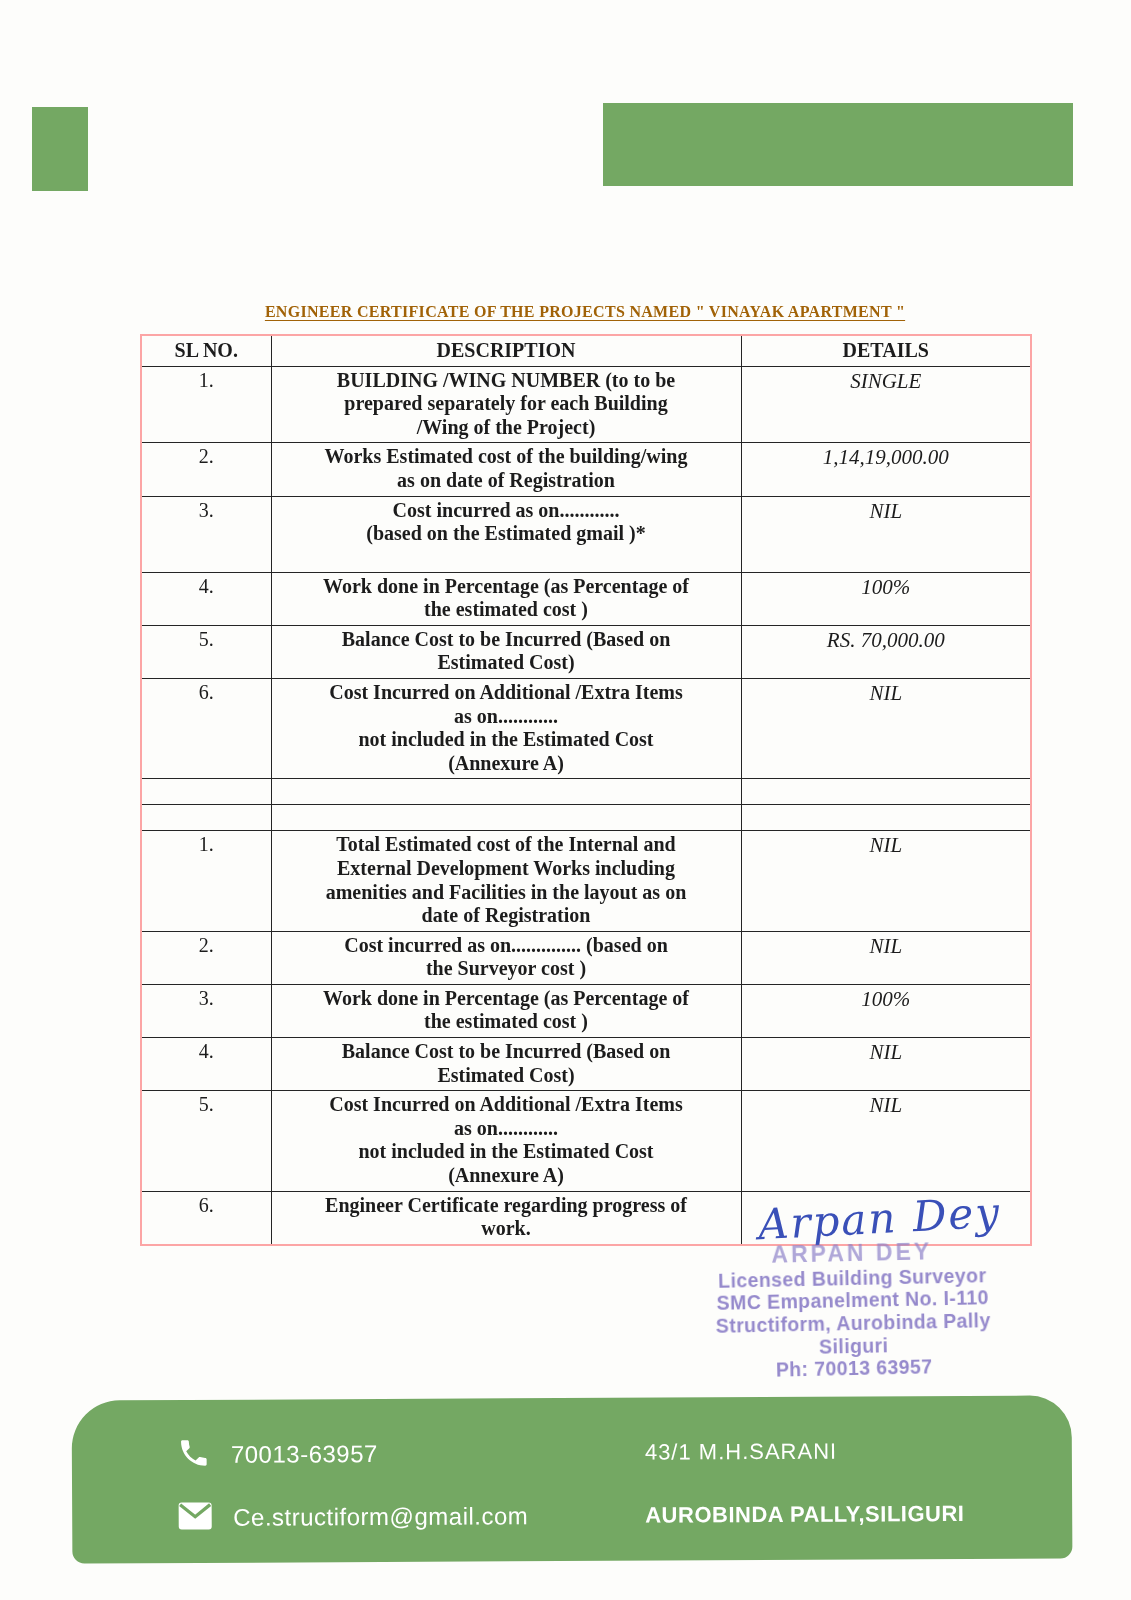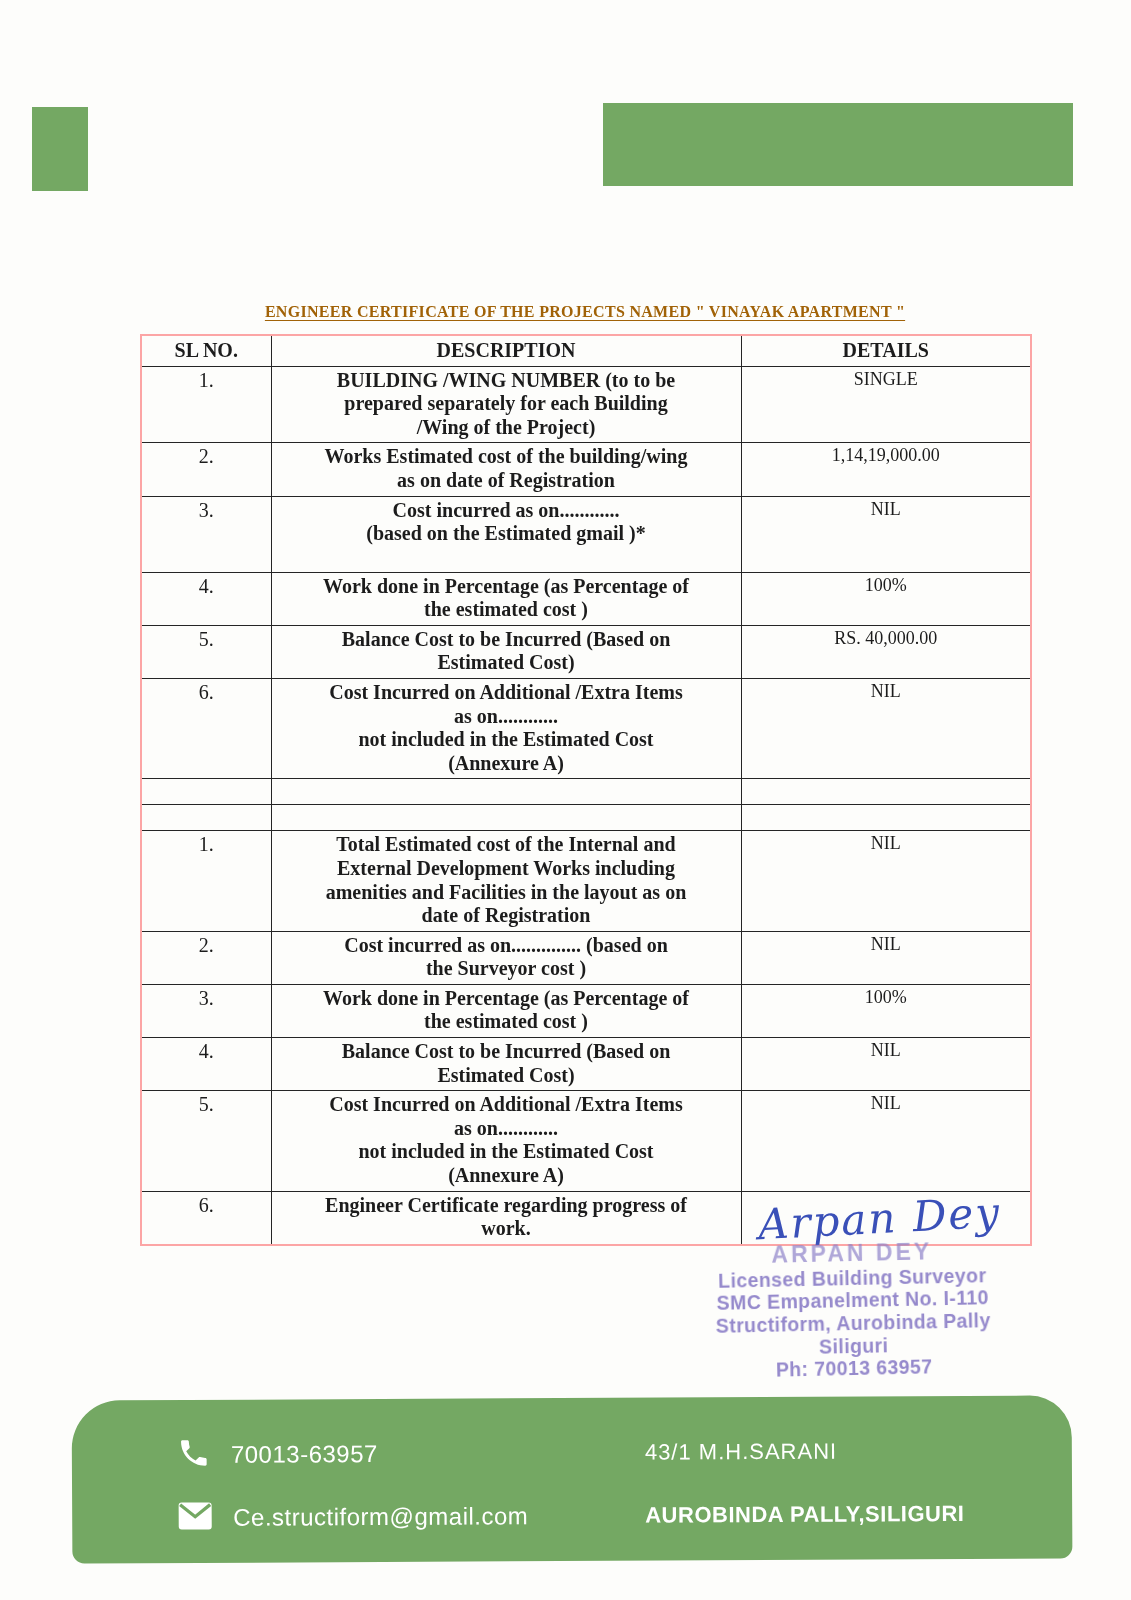--- a/index.html
+++ b/index.html
@@ -62,21 +62,21 @@
   .cert-table th, .cert-table td {
     border:1.6px solid #252525;
     text-align:center;
     vertical-align:top;
     font-size:20px;
     line-height:1.18;
     padding:2px 6px 3px;
   }
   .cert-table thead th { font-weight:bold; font-size:20px; padding:3px 4px; height:28px; }
   .cert-table td:nth-child(2) { white-space:pre-line;font-weight:bold; }
-  .cert-table td:nth-child(3) { font-size:18px; }
+  .cert-table td:nth-child(3) { font-size:21px;font-style:italic; }
 
   tbody tr:nth-child(1)  { height:70px; }
   tbody tr:nth-child(2)  { height:48px; }
   tbody tr:nth-child(3)  { height:76px; }
   tbody tr:nth-child(4)  { height:46px; }
   tbody tr:nth-child(5)  { height:47px; }
   tbody tr:nth-child(6)  { height:100px; }
   tbody tr:nth-child(7)  { height:26px; }
   tbody tr:nth-child(8)  { height:26px; }
   tbody tr:nth-child(9)  { height:95px; }
@@ -179,21 +179,21 @@
         <tr>
           <td>4.</td>
           <td>Work done in Percentage (as Percentage of
 the estimated cost )</td>
           <td>100%</td>
         </tr>
         <tr>
           <td>5.</td>
           <td>Balance Cost to be Incurred (Based on
 Estimated Cost)</td>
-          <td>RS. 40,000.00</td>
+          <td>RS. 70,000.00</td>
         </tr>
         <tr>
           <td>6.</td>
           <td>Cost Incurred on Additional /Extra Items
 as on............
 not included in the Estimated Cost
 (Annexure A)</td>
           <td>NIL</td>
         </tr>
         <tr>

